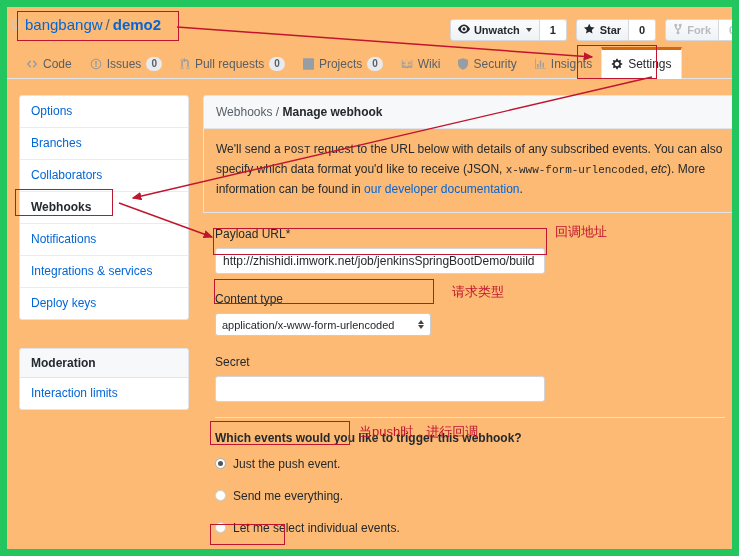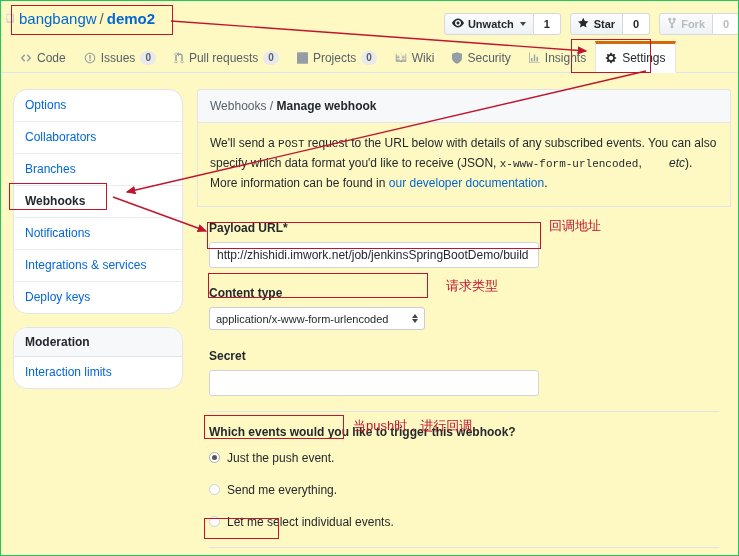--- a/index.html
+++ b/index.html
@@ -11,22 +11,22 @@
     font-family: "Liberation Sans", sans-serif;
     font-size: 12px;
     color: #24292e;
     -webkit-font-smoothing: antialiased;
   }
   #page {
     position: relative;
     width: 739px;
     height: 556px;
     overflow: hidden;
-    background: #fef9c3;
-    border: 1px solid #22c55e;
+    background: #fdba74;
+    border: 7px solid #22c55e;
     box-sizing: border-box;
   }
 
   
   .repo-header {
     position: absolute;
     left: 0; top: 0;
     width: 739px;
     height: 38px;
   }
@@ -145,24 +145,24 @@
   .tab.active .ticon { color: #24292e; }
 
   
   .sidebar {
     position: absolute;
     left: 12px; top: 88px;
     width: 170px;
   }
   .menu-box {
     border: 1px solid #e1e4e8;
-    border-radius: 14px;
+    border-radius: 3px;
     background: #fff;
     overflow: hidden;
-    margin-bottom: 13px;
+    margin-bottom: 28px;
   }
   .menu-head {
     padding: 7px 11px;
     font-size: 12px;
     font-weight: bold;
     color: #24292e;
     background: #f6f8fa;
     border-bottom: 1px solid #e1e4e8;
   }
   .menu-item {
@@ -204,31 +204,30 @@
     border-bottom: 1px solid #e1e4e8;
     padding: 11px 12px 13px 12px;
     font-size: 12px;
     line-height: 19px;
     color: #24292e;
   }
   .desc-box code, .mono {
     font-family: "Liberation Mono", monospace;
     font-size: 11px;
   }
-  .desc-box em { font-style: italic; margin-left: 24px; }
+  .desc-box em { font-style: italic; }
   .desc-box a { color: #0366d6; text-decoration: none; }
 
   .form-area { padding: 14px 12px 0 12px; }
   .field-label {
     font-size: 12px;
     color: #24292e;
     margin-bottom: 6px;
     display: block;
     line-height: 15px;
-    font-weight: bold;
   }
   .field-label .req { color: #24292e; }
   .text-input {
     display: block;
     box-sizing: border-box;
     width: 330px;
     height: 26px;
     padding: 3px 7px;
     font-size: 12px;
     color: #24292e;
@@ -457,22 +456,22 @@
             <path d="M14 8.77v-1.6l-1.94-.64-.45-1.09.88-1.84-1.13-1.13-1.81.91-1.09-.45-.69-1.92h-1.6l-.63 1.94-1.11.45-1.84-.88-1.13 1.13.91 1.81-.45 1.09L0 7.23v1.59l1.94.64.45 1.09-.88 1.84 1.13 1.13 1.81-.91 1.09.45.69 1.92h1.59l.63-1.94 1.11-.45 1.84.88 1.13-1.13-.92-1.81.47-1.09L14 8.75v.02zM7 11c-1.66 0-3-1.34-3-3s1.34-3 3-3 3 1.34 3 3-1.34 3-3 3z"></path>
           </svg>
       </span>
       <span>Settings</span>
     </div>
   </div>
 
   <div class="sidebar">
     <div class="menu-box">
       <a class="menu-item">Options</a>
+      <a class="menu-item">Branches</a>
       <a class="menu-item">Collaborators</a>
-      <a class="menu-item">Branches</a>
       <a class="menu-item selected">Webhooks</a>
       <a class="menu-item">Notifications</a>
       <a class="menu-item">Integrations &amp; services</a>
       <a class="menu-item">Deploy keys</a>
     </div>
     <div class="menu-box">
       <div class="menu-head">Moderation</div>
       <a class="menu-item">Interaction limits</a>
     </div>
   </div>

